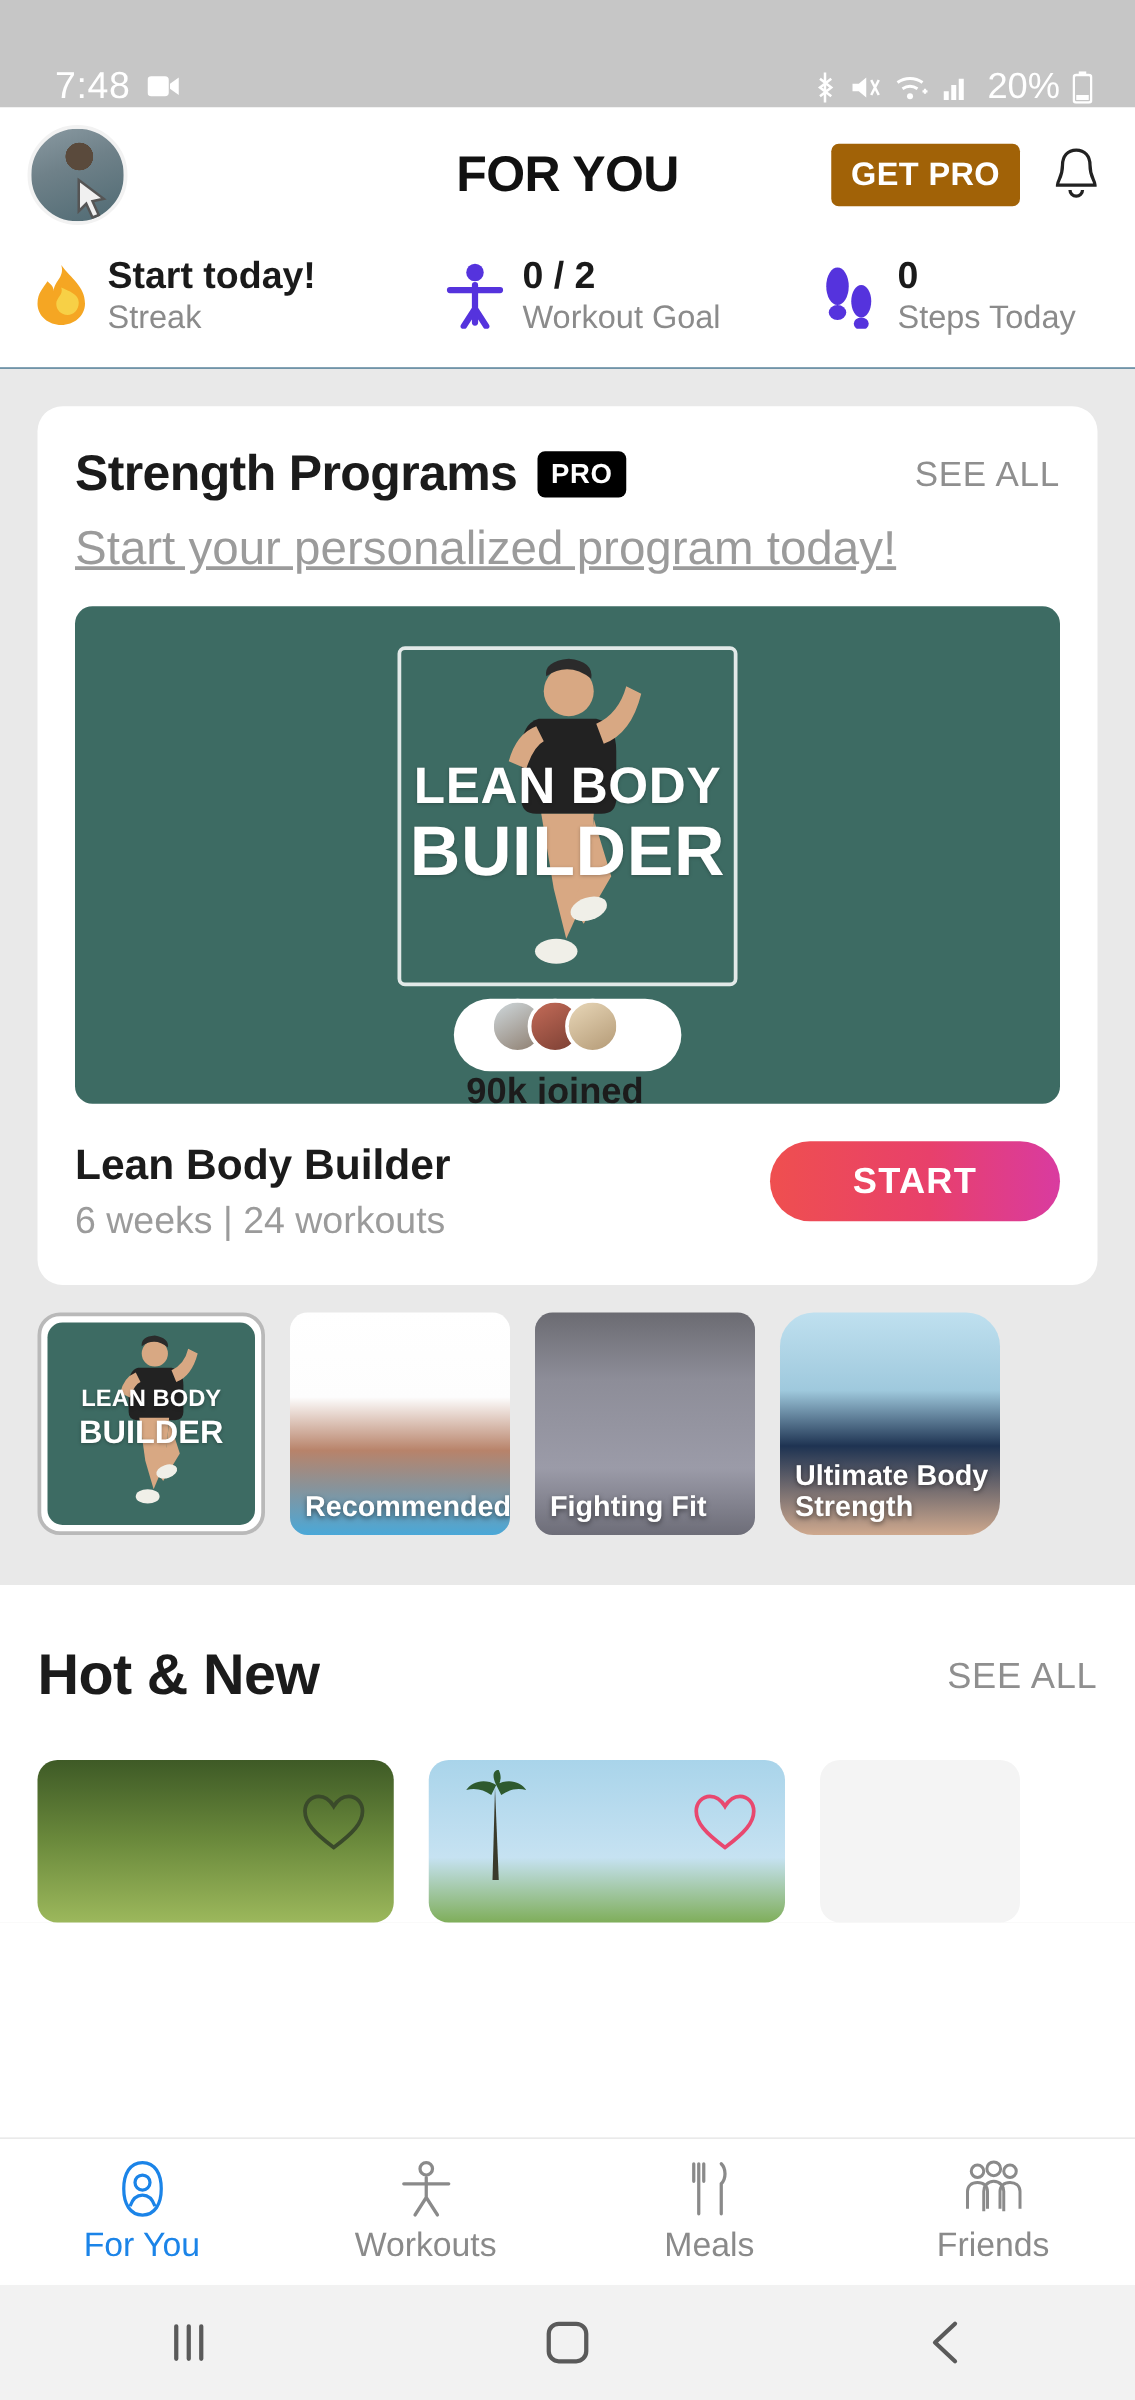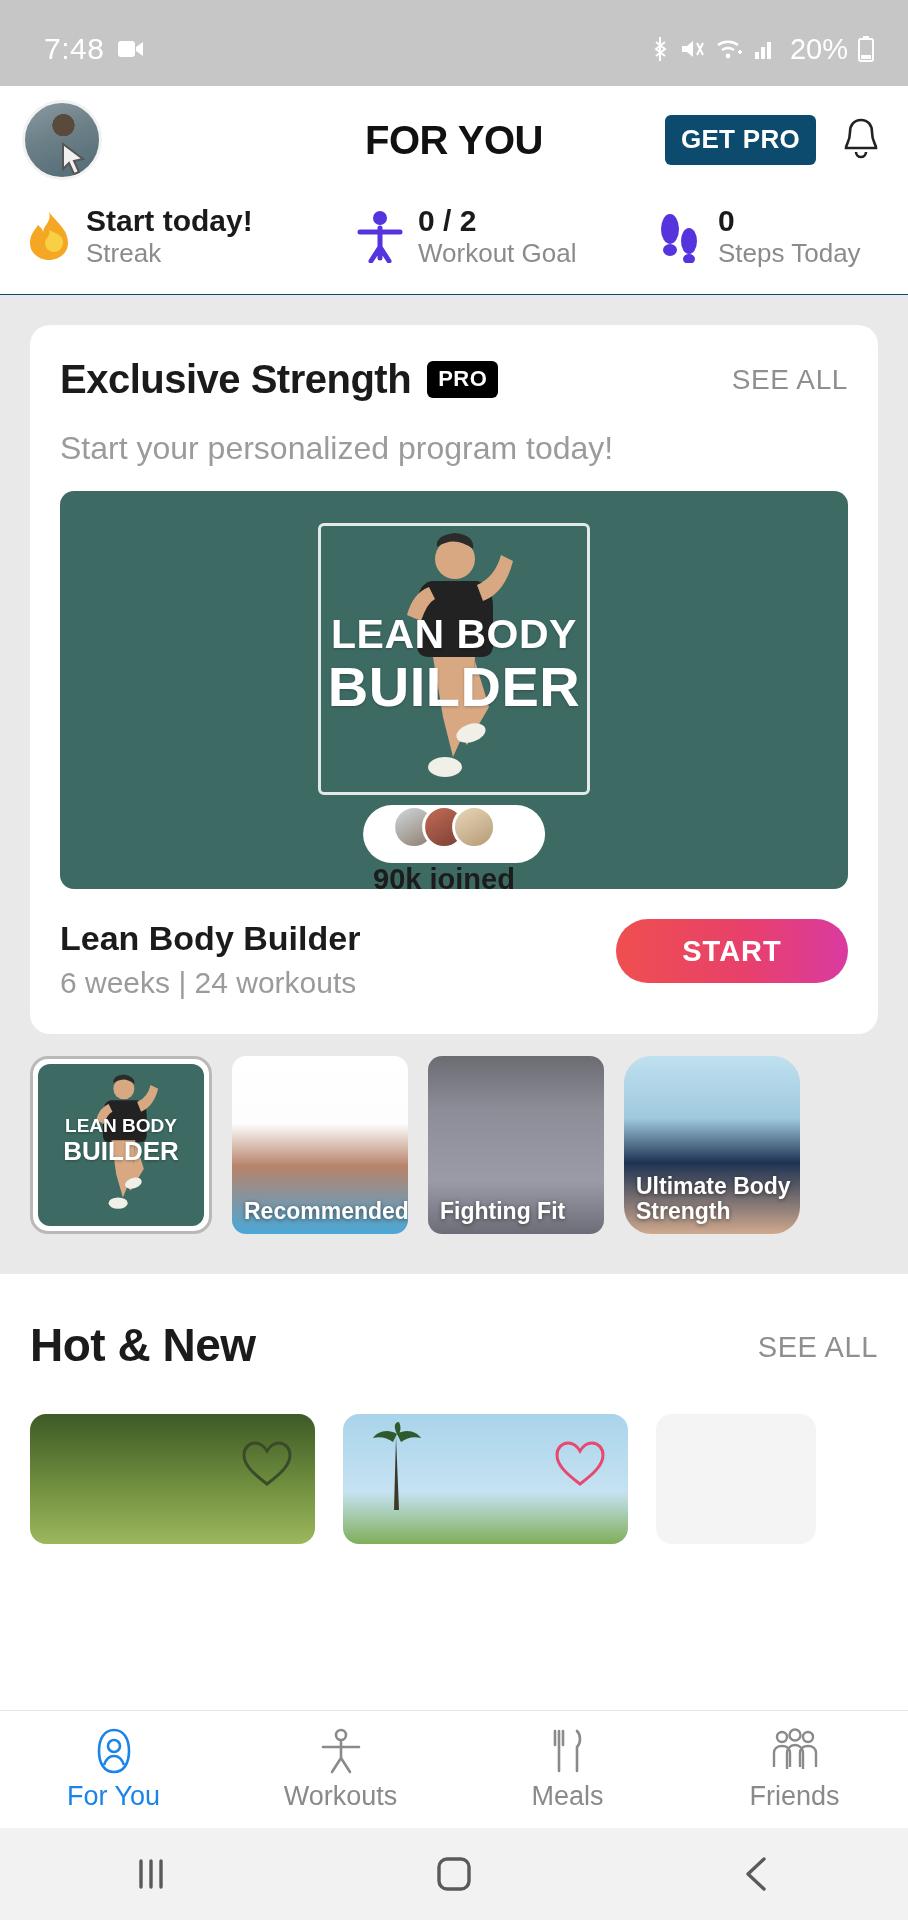--- a/index.html
+++ b/index.html
@@ -7,21 +7,21 @@
     width: 908px; height: 1920px;
     background: #ffffff;
     font-family: "Liberation Sans", sans-serif;
     overflow: hidden;
   }
   .phone { position: relative; width: 908px; height: 1920px; background: #fff; }
 
   
   .statusbar {
     height: 86px; background: #c6c6c6;
-    display: flex; align-items: center; justify-content: space-between;
+    display: flex; align-items: flex-end; justify-content: space-between;
     padding: 12px 34px 0 44px; color: #ffffff;
   }
   .sb-left { display: flex; align-items: center; gap: 14px; }
   .sb-time { font-size: 30px; font-weight: 400; letter-spacing: .5px; }
   .sb-right { display: flex; align-items: center; gap: 10px; }
   .sb-pct { font-size: 29px; margin-left: 4px; }
   .ico { display: inline-flex; align-items: center; justify-content: center; }
 
   
   .header {
@@ -38,21 +38,21 @@
     border: 3px solid #f2f2f2; overflow: hidden;
   }
   .cursor { position: absolute; left: 38px; top: 42px; width: 30px; height: 40px; }
   .app-title {
     position: absolute; left: 0; right: 0; text-align: center;
     font-size: 40px; font-weight: 700; letter-spacing: -0.5px; color: #111;
     pointer-events: none;
   }
   .hdr-right { margin-left: auto; display: flex; align-items: center; gap: 22px; z-index: 2;}
   .getpro {
-    background: #0c4a6e; color: #fff; font-size: 26px; font-weight: 700;
+    background: #a16207; color: #fff; font-size: 26px; font-weight: 700;
     padding: 9px 16px 10px; border-radius: 6px; letter-spacing: .3px;
     border: none; cursor: pointer; font-family: inherit;
   }
 
   
   .stats {
     display: flex; background: #fff; padding: 10px 26px 26px;
     border-bottom: 1px solid #0c4a6e;
   }
   .stat { display: flex; align-items: center; gap: 14px; }
@@ -71,21 +71,21 @@
   }
   .card-head { display: flex; align-items: center; }
   .card-title { font-size: 40px; font-weight: 700; color: #1b1b1b; letter-spacing: -.5px; }
   .pro-badge {
     background: #000000; color: #fff; font-size: 22px; font-weight: 700;
     padding: 5px 11px 6px; border-radius: 6px; margin-left: 16px; letter-spacing: .5px;
   }
   .see-all {
     margin-left: auto; font-size: 28px; color: #8f8f8f; letter-spacing: .6px; cursor: pointer;
   }
-  .card-sub { font-size: 32px; color: #9b9b9b; margin-top: 28px; }
+  .card-sub { font-size: 38px; color: #9b9b9b; margin-top: 16px; text-decoration: underline; }
 
   .hero {
     margin-top: 24px; height: 398px; border-radius: 14px;
     background: #3d6b63; position: relative; overflow: hidden;
   }
   .hero-frame {
     position: absolute; left: 50%; transform: translateX(-50%); top: 32px;
     width: 272px; height: 272px; border: 3px solid rgba(255,255,255,.85); border-radius: 6px;
   }
   .hero-person {
@@ -291,21 +291,21 @@
         <div class="v">0</div>
         <div class="l">Steps Today</div>
       </div>
     </div>
   </div>
 
   <div class="body-area">
 
     <div class="card">
       <div class="card-head">
-        <span class="card-title">Exclusive Strength</span>
+        <span class="card-title">Strength Programs</span>
         <span class="pro-badge">PRO</span>
         <span class="see-all">SEE ALL</span>
       </div>
       <div class="card-sub">Start your personalized program today!</div>
 
       <div class="hero">
         <div class="hero-frame"></div>
         <svg class="hero-person" viewBox="0 0 190 300">
           <circle cx="96" cy="30" r="20" fill="#d8a883"></circle>
           <path d="M78 18q18-12 36 2 2 -14 -18 -16 -20 2 -18 14z" fill="#2b2b2b"></path>

